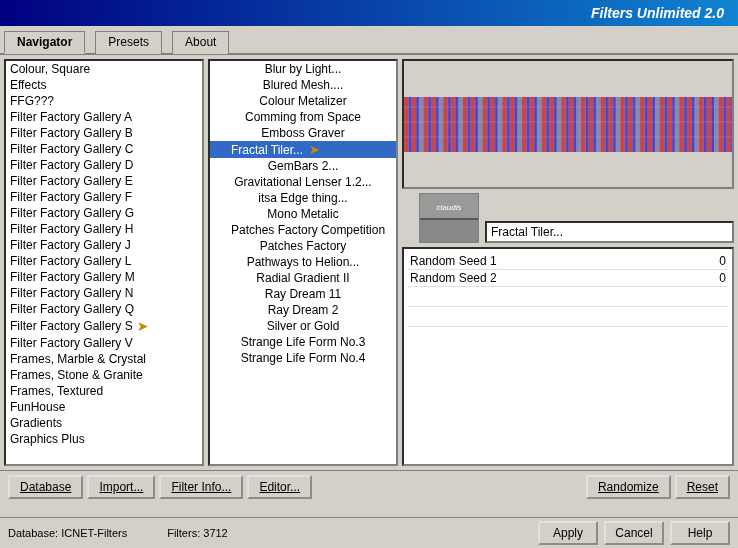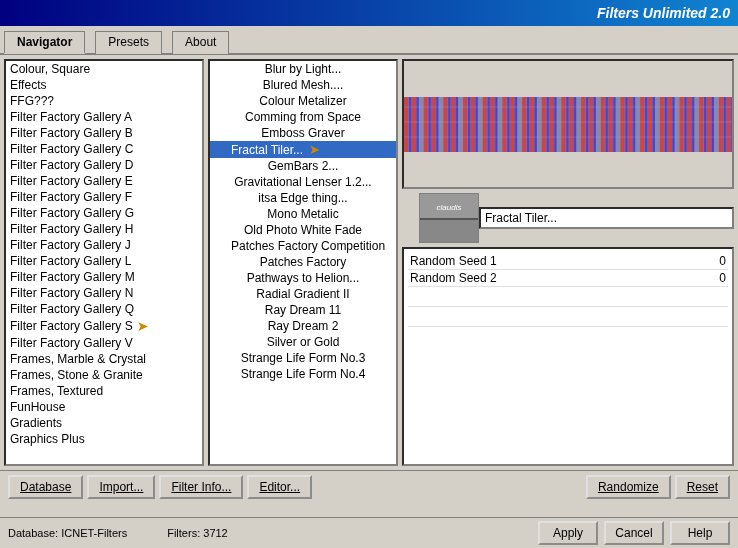--- a/index.html
+++ b/index.html
@@ -12,21 +12,21 @@
       overflow: hidden;
     }
 
     
     .title-bar {
       background: linear-gradient(to right, #000080, #1084d0);
       color: white;
       font-style: italic;
       font-weight: bold;
       font-size: 14px;
-      padding: 3px 8px;
+      padding: 3px 14px;
       display: flex;
       align-items: center;
       justify-content: flex-end;
       height: 26px;
     }
 
     
     .main-container {
       display: flex;
       flex-direction: column;
@@ -129,21 +129,22 @@
       border: 2px inset #808080;
       background: #d4d0c8;
       display: flex;
       align-items: center;
       justify-content: center;
       overflow: hidden;
     }
 
     .filter-info-row {
       display: flex;
-      align-items: center;
+      align-items: flex-end;
+      gap: 6px;
       background: #d4d0c8;
       padding-left: 17px;
     }
 
     .filter-thumb {
       width: 60px;
       height: 50px;
       border: 1px solid #808080;
       background: #888;
       display: flex;
@@ -338,21 +339,20 @@
       <div class="filter-item">Comming from Space</div>
       <div class="filter-item">Emboss Graver</div>
       <div class="filter-item selected" style="display:flex;align-items:center;gap:4px;">
         <span>Fractal Tiler...</span>
         <span class="arrow-indicator" style="font-size:13px;">➤</span>
       </div>
       <div class="filter-item">GemBars 2...</div>
       <div class="filter-item">Gravitational Lenser 1.2...</div>
       <div class="filter-item">itsa Edge thing...</div>
       <div class="filter-item">Mono Metalic</div>
-      <div class="filter-item">Old Photo White Fade</div>
       <div class="filter-item">Patches Factory Competition</div>
       <div class="filter-item">Patches Factory</div>
       <div class="filter-item">Pathways to Helion...</div>
       <div class="filter-item">Radial Gradient II</div>
       <div class="filter-item">Ray Dream 11</div>
       <div class="filter-item">Ray Dream 2</div>
       <div class="filter-item">Silver or Gold</div>
       <div class="filter-item">Strange Life Form No.3</div>
       <div class="filter-item">Strange Life Form No.4</div>
     </div>

